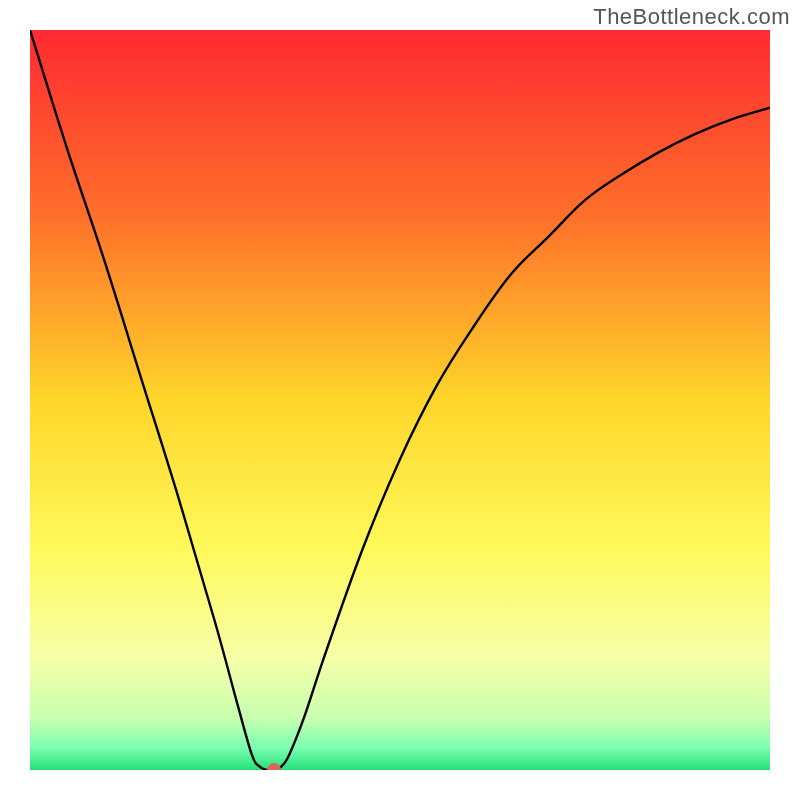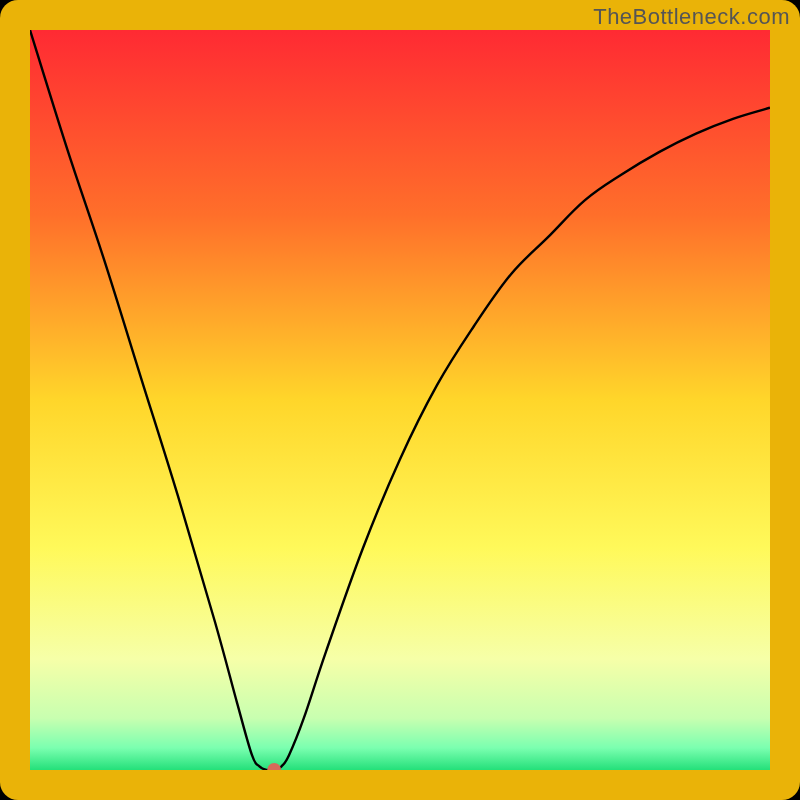--- a/index.html
+++ b/index.html
@@ -8,22 +8,21 @@
     width: 800px;
     height: 800px;
     overflow: hidden;
     background: #000;
     font-family: Arial, Helvetica, sans-serif;
   }
   .frame {
     position: relative;
     width: 800px;
     height: 800px;
-    background: #eab308;
-    border-radius: 18px;
+    background: #ffffff;
   }
   .watermark {
     position: absolute;
     top: 4px;
     right: 10px;
     color: #555;
     font-size: 22px;
     font-weight: 400;
     letter-spacing: 0.5px;
     user-select: none;

